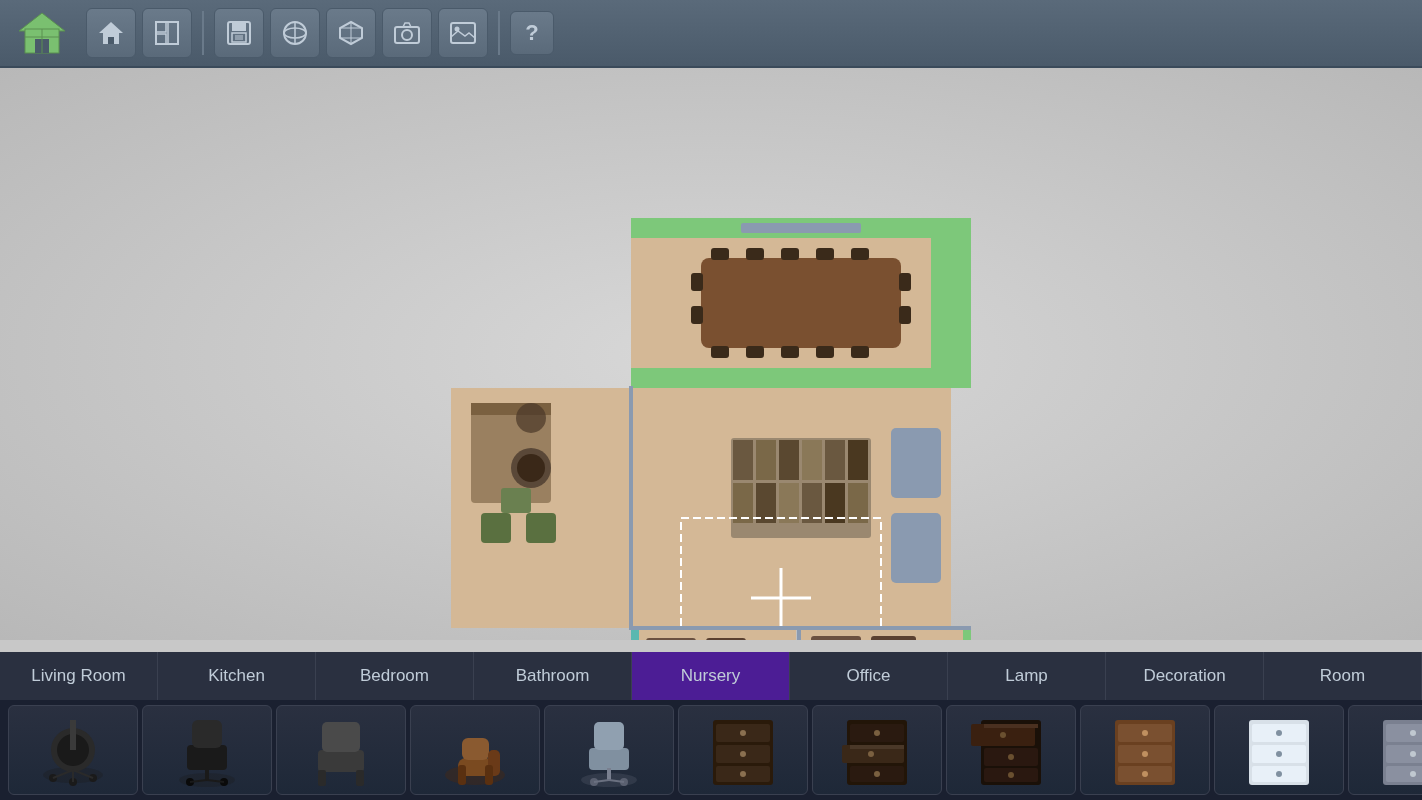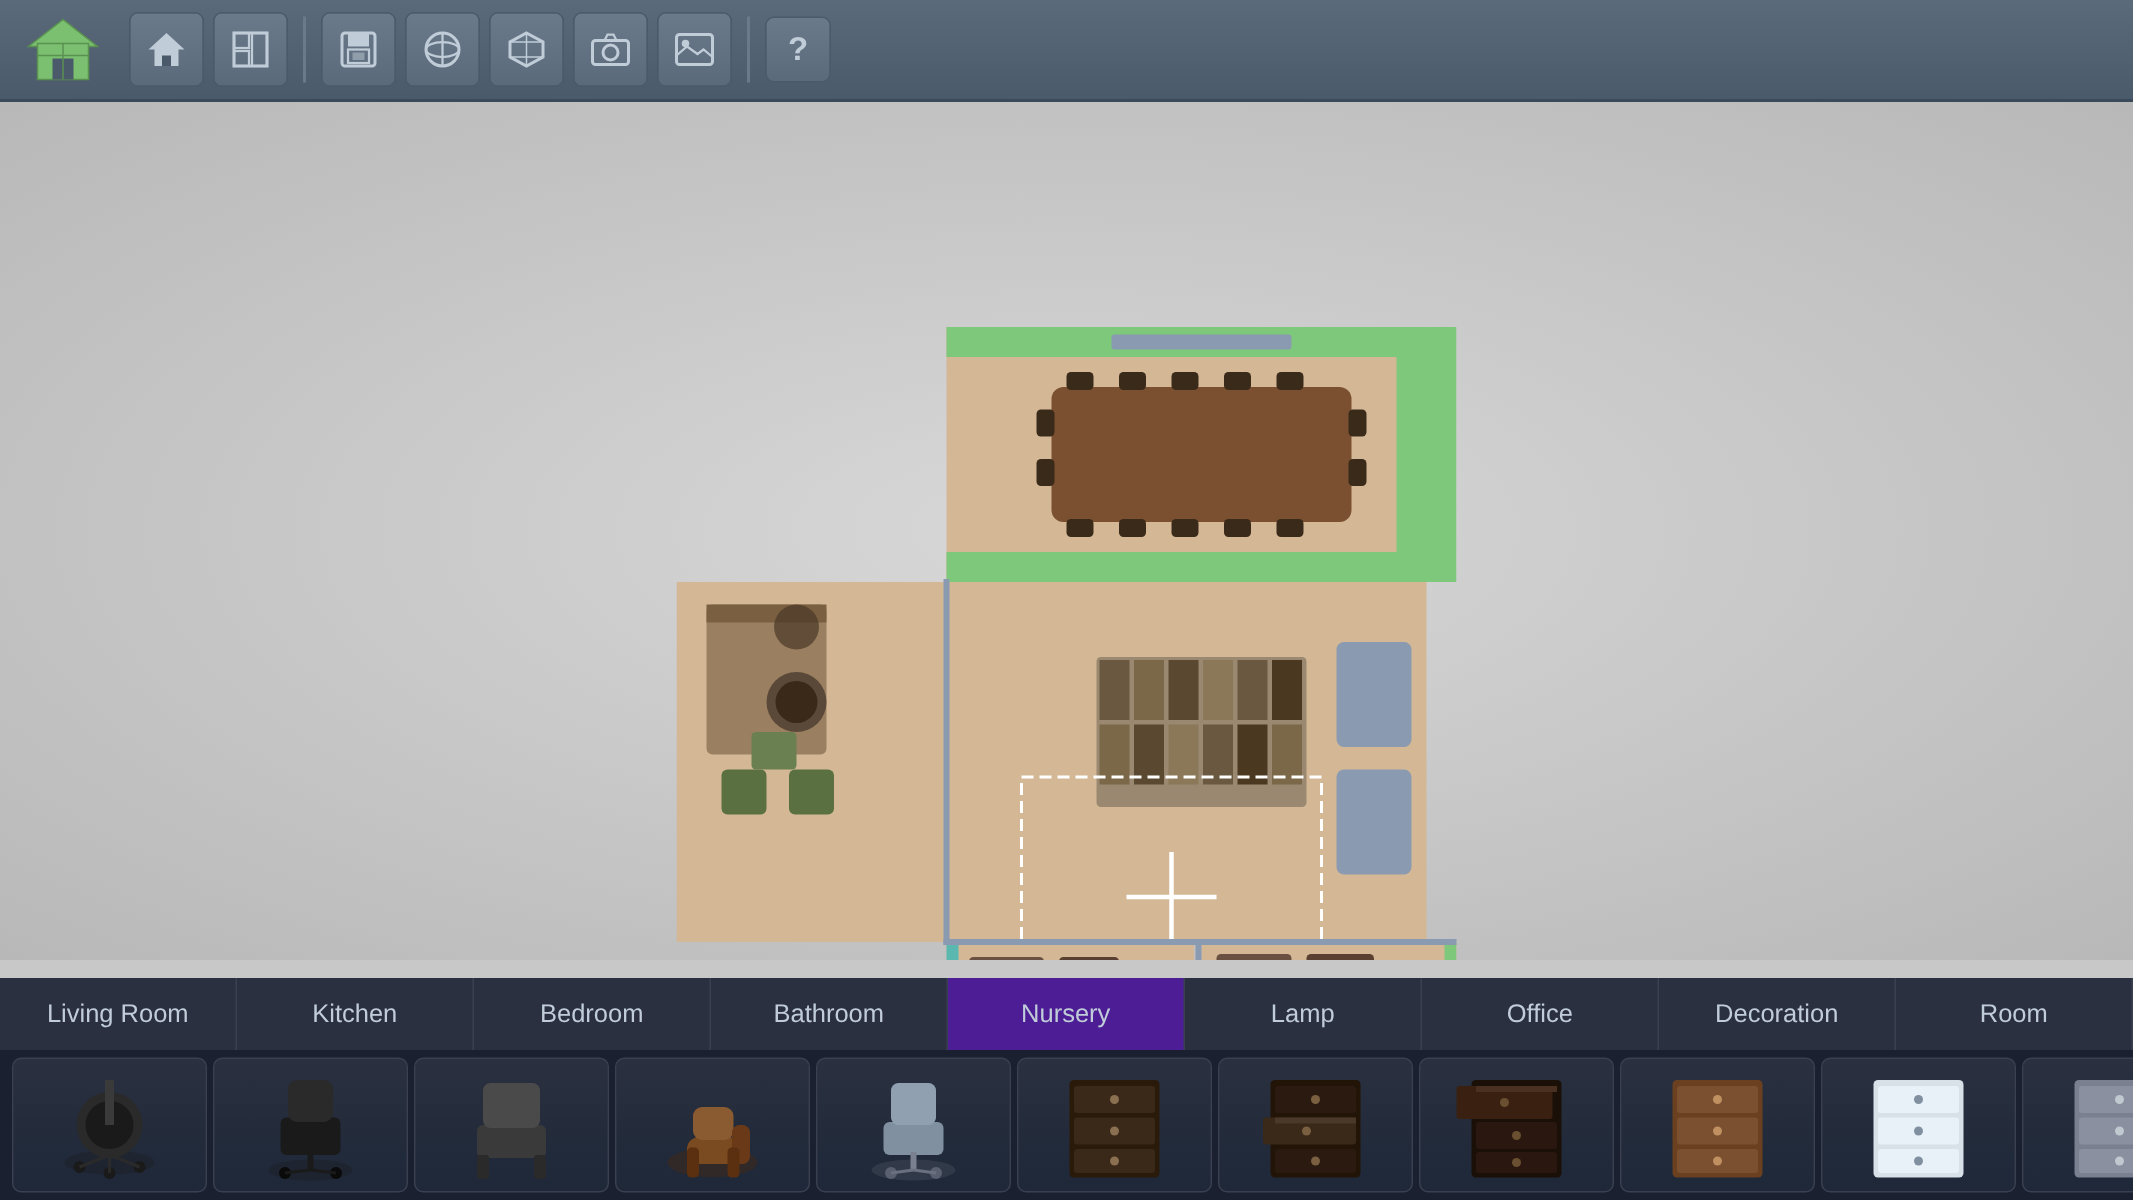--- a/index.html
+++ b/index.html
@@ -394,22 +394,22 @@
 
   </svg>
 </div>
 
 <div id="category-bar">
   <div class="cat-item">Living Room</div>
   <div class="cat-item">Kitchen</div>
   <div class="cat-item">Bedroom</div>
   <div class="cat-item">Bathroom</div>
   <div class="cat-item active">Nursery</div>
+  <div class="cat-item">Office</div>
   <div class="cat-item">Lamp</div>
-  <div class="cat-item">Office</div>
   <div class="cat-item">Decoration</div>
   <div class="cat-item">Room</div>
 </div>
 
 <div id="items-bar">
 
   <div class="item-slot">
     <svg width="90" height="80" viewBox="0 0 90 80">
       <ellipse cx="45" cy="65" rx="30" ry="8" fill="#1a1a1a" opacity="0.3"></ellipse>
       <circle cx="45" cy="40" r="22" fill="#2a2a2a"></circle>

